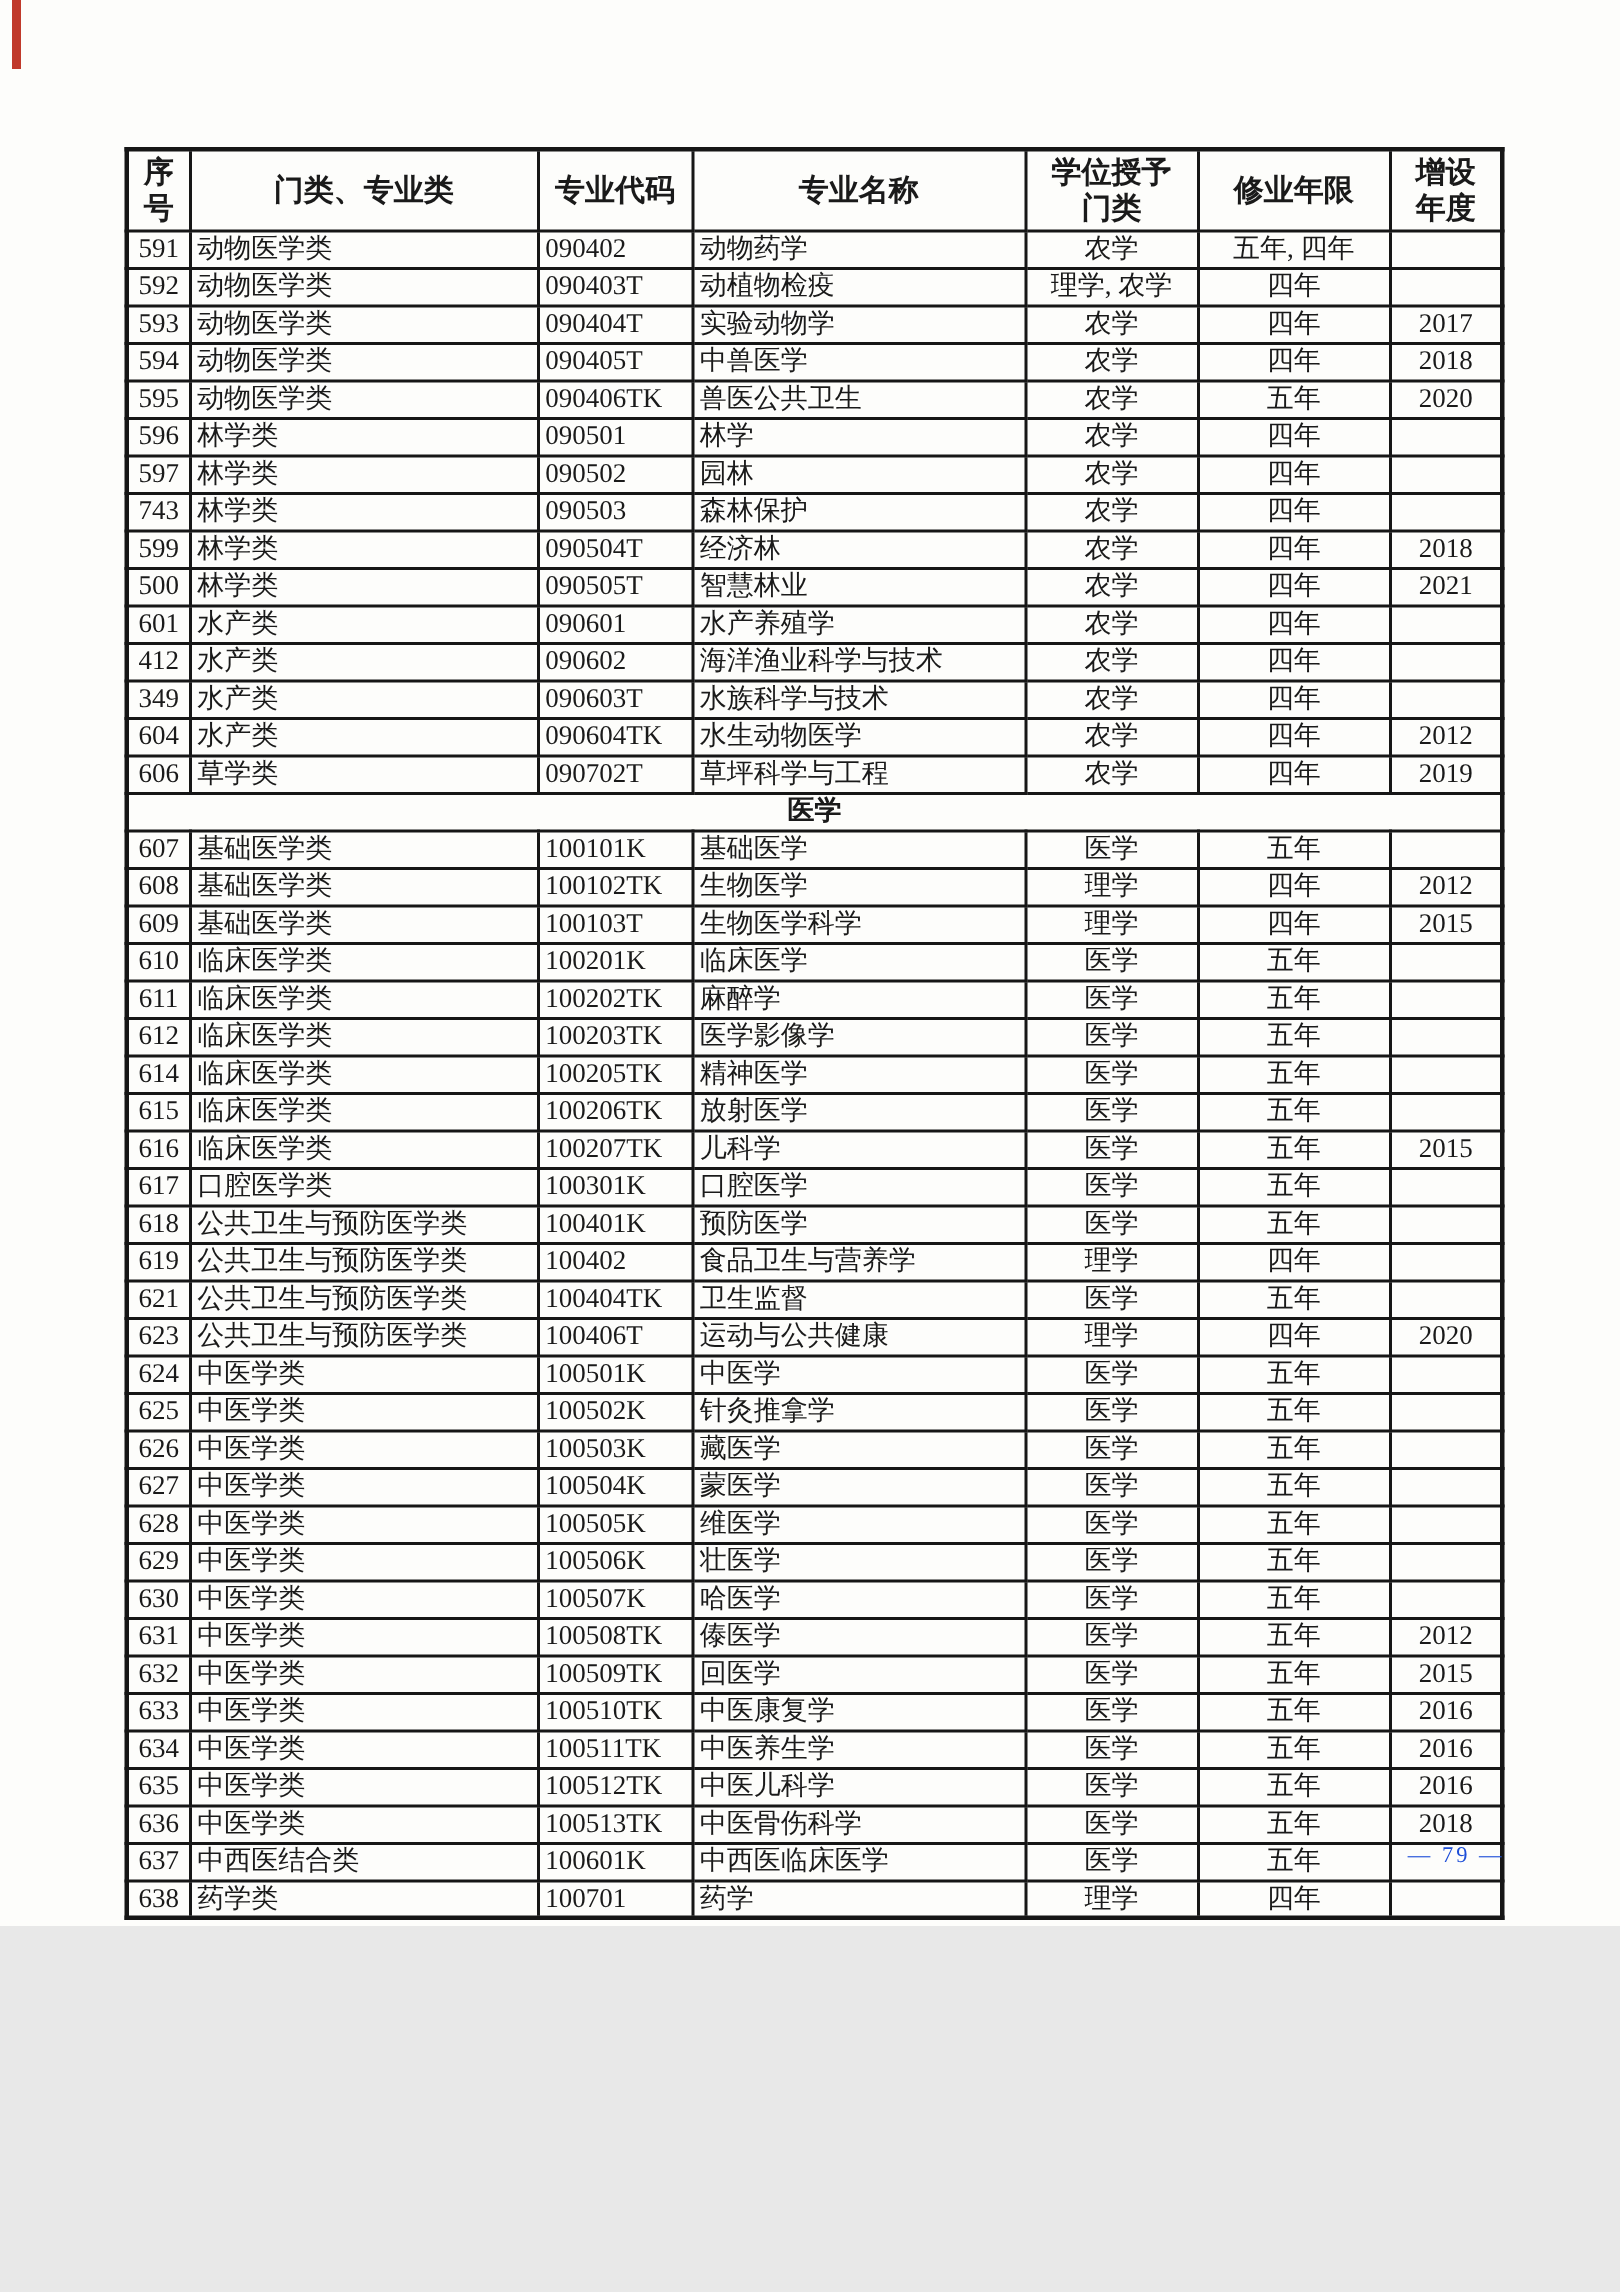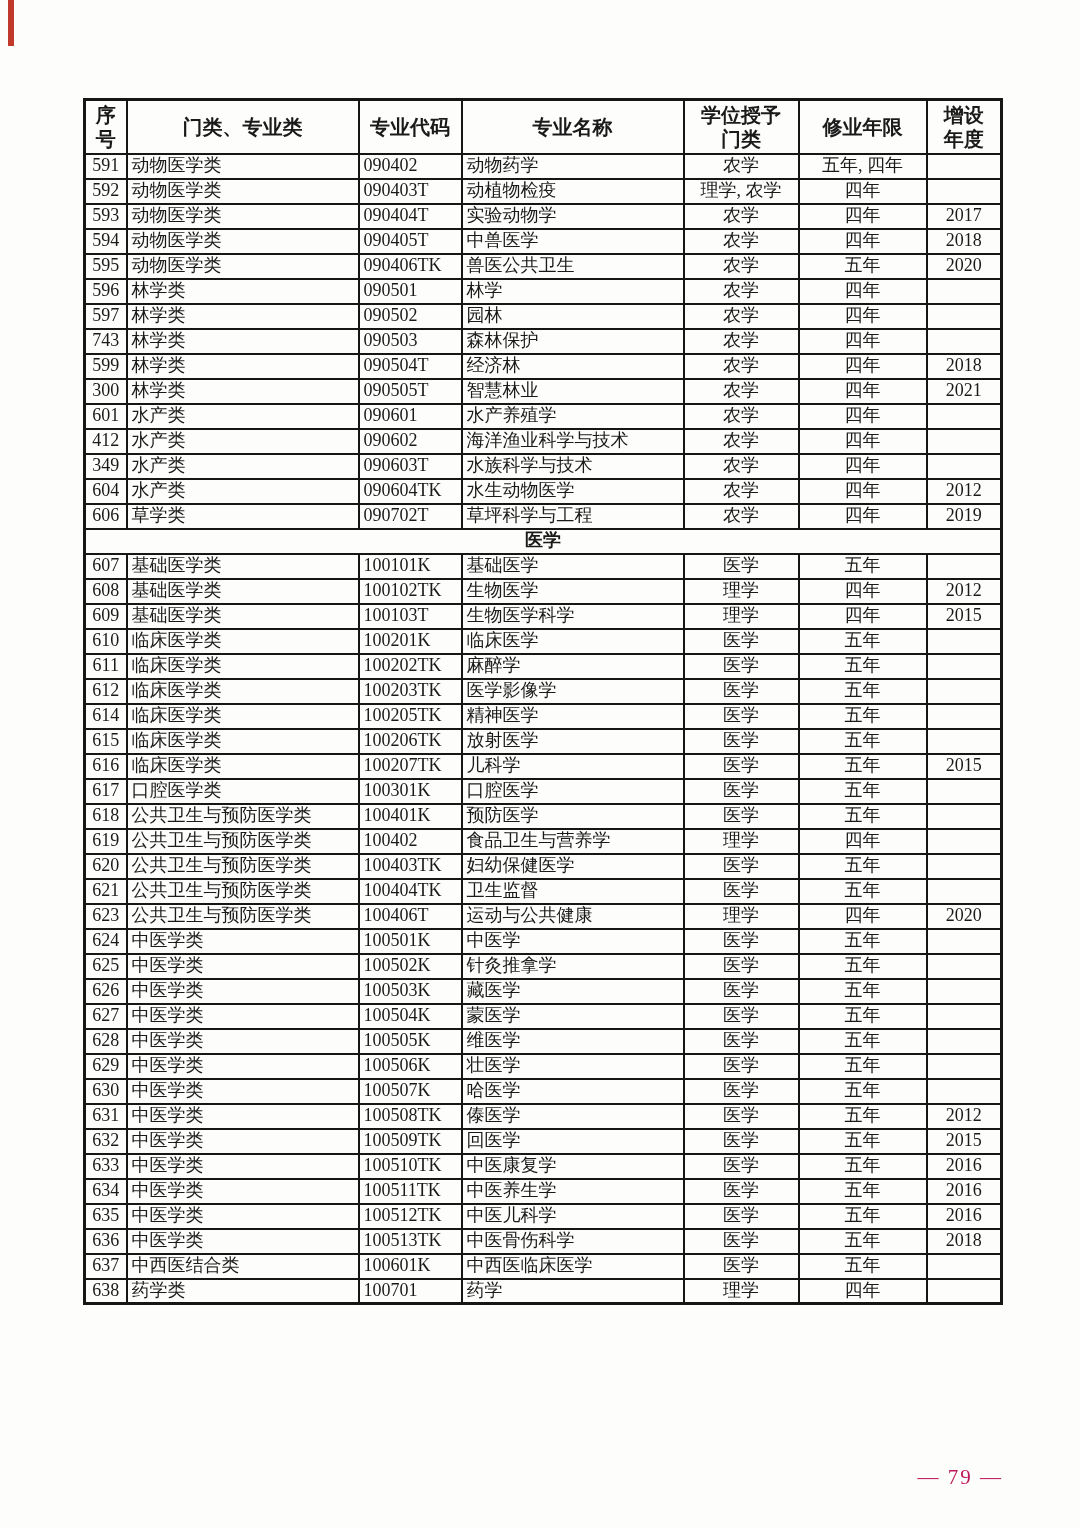--- a/index.html
+++ b/index.html
@@ -1,18 +1,18 @@
 <!DOCTYPE html>
 <html><head>
 <meta charset="utf-8">
 <style>
   html,body { margin:0; padding:0; background:#e8e8e8; }
   .page {
     position:relative;
-    width:1080px; height:1528px;
+    width:1080px; height:1284px;
     background:#fdfdfb;
     font-family:"Liberation Serif","DejaVu Serif",serif;
     color:#1a1a1a;
     overflow:hidden;
     margin:0 auto;
   }
   .red-mark {
     position:absolute; left:8px; top:0;
     width:6px; height:46px;
     background:#c0392b;
@@ -53,23 +53,23 @@
   td.section-cell {
     height:48px;
     text-align:center;
     font-family:"Liberation Sans","DejaVu Sans",sans-serif;
     font-weight:bold;
     font-size:20px;
   }
   .page-number {
     position:absolute;
     right:77px; bottom:38px;
-    font-size:21px;
+    font-size:15px;
     letter-spacing:2px;
-    color:#be185d;
+    color:#1d4ed8;
   }
 </style>
 </head>
 <body>
 
 <div class="page">
   <div class="red-mark"></div>
 
   <table class="majors">
     <colgroup>
@@ -170,21 +170,21 @@
         <tr>
           <td class="c">599</td>
           <td class="l">林学类</td>
           <td class="l">090504T</td>
           <td class="l">经济林</td>
           <td class="c">农学</td>
           <td class="c">四年</td>
           <td class="c">2018</td>
         </tr>
         <tr>
-          <td class="c">300</td>
+          <td class="c">500</td>
           <td class="l">林学类</td>
           <td class="l">090505T</td>
           <td class="l">智慧林业</td>
           <td class="c">农学</td>
           <td class="c">四年</td>
           <td class="c">2021</td>
         </tr>
         <tr>
           <td class="c">601</td>
           <td class="l">水产类</td>
@@ -332,29 +332,20 @@
           <td class="c">五年</td>
           <td class="c"></td>
         </tr>
         <tr>
           <td class="c">619</td>
           <td class="l">公共卫生与预防医学类</td>
           <td class="l">100402</td>
           <td class="l">食品卫生与营养学</td>
           <td class="c">理学</td>
           <td class="c">四年</td>
-          <td class="c"></td>
-        </tr>
-        <tr>
-          <td class="c">620</td>
-          <td class="l">公共卫生与预防医学类</td>
-          <td class="l">100403TK</td>
-          <td class="l">妇幼保健医学</td>
-          <td class="c">医学</td>
-          <td class="c">五年</td>
           <td class="c"></td>
         </tr>
         <tr>
           <td class="c">621</td>
           <td class="l">公共卫生与预防医学类</td>
           <td class="l">100404TK</td>
           <td class="l">卫生监督</td>
           <td class="c">医学</td>
           <td class="c">五年</td>
           <td class="c"></td>

